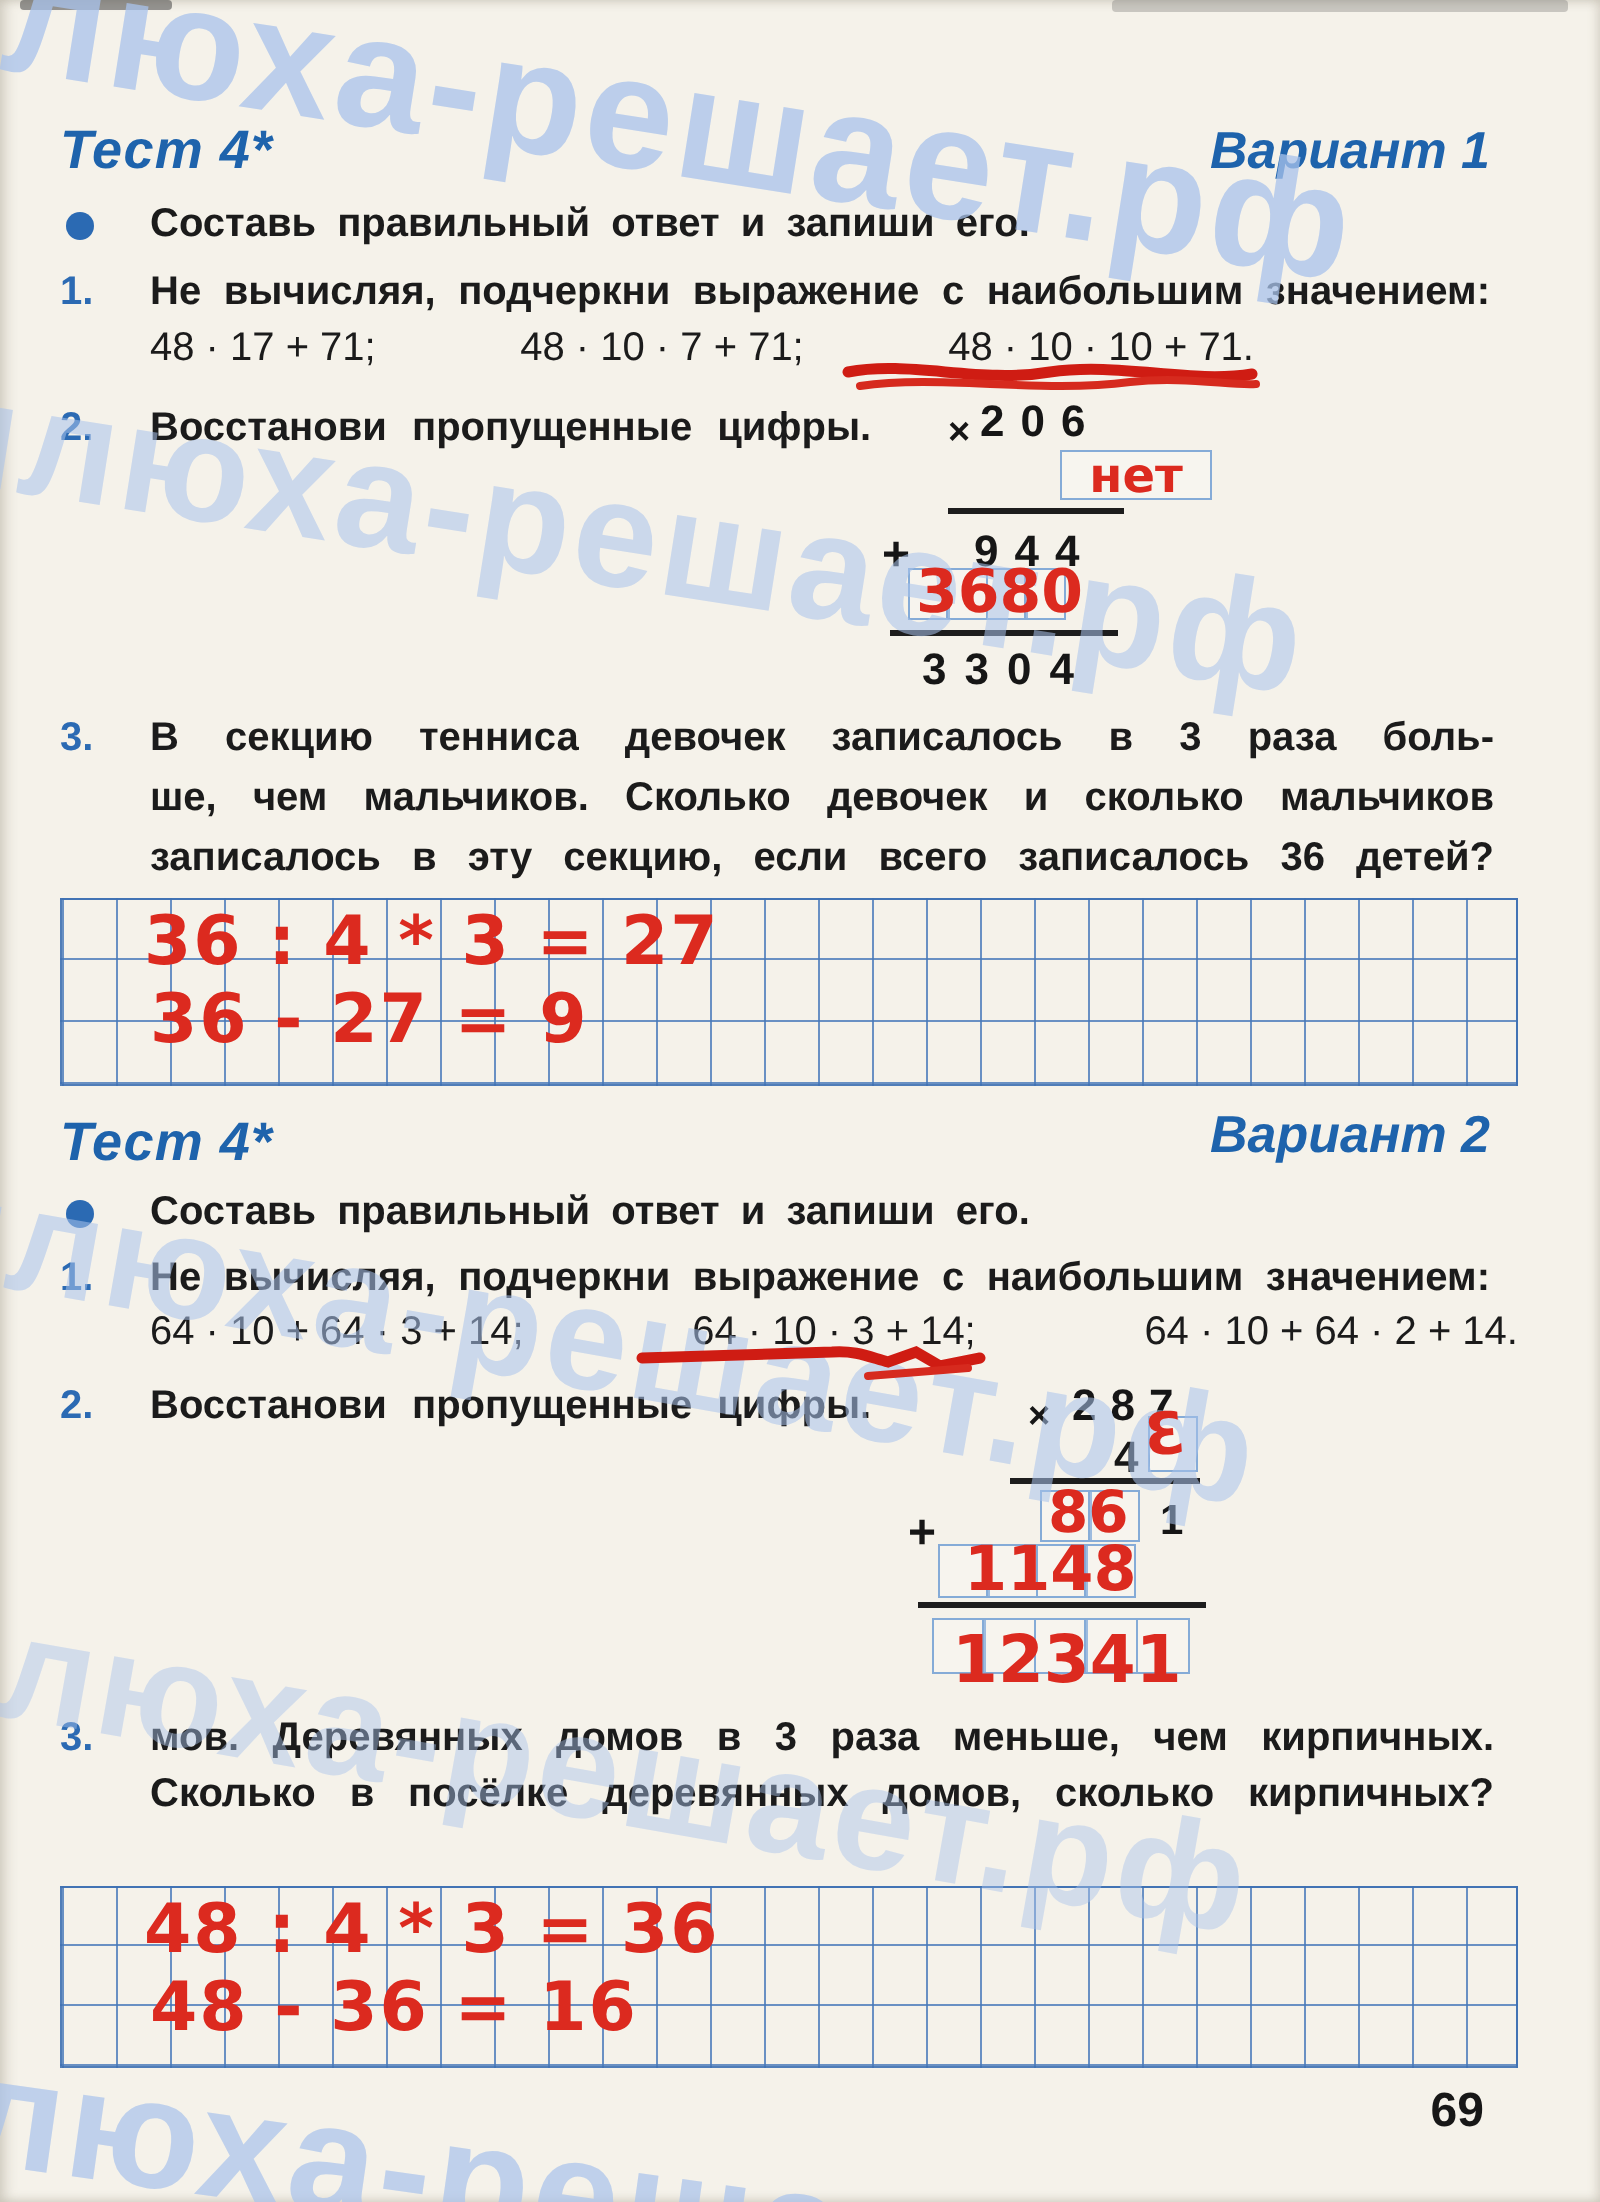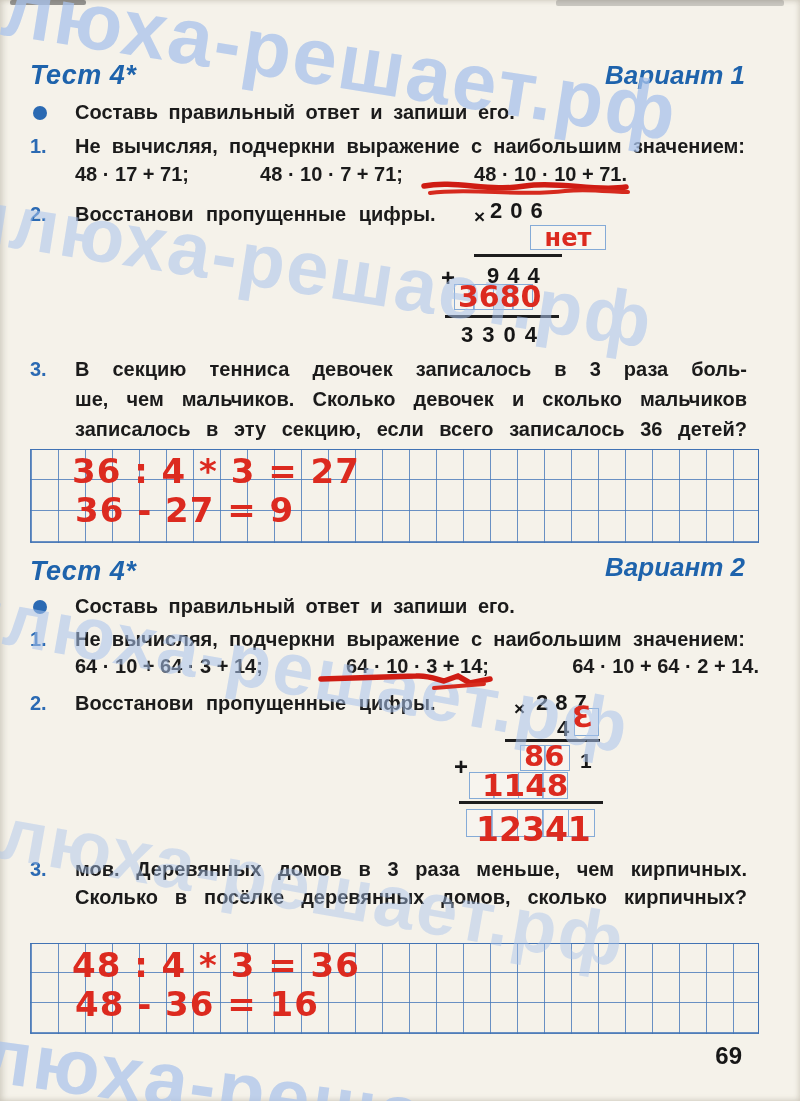--- a/index.html
+++ b/index.html
@@ -25,21 +25,21 @@
   .edge-mark{position:absolute;background:rgba(70,70,70,.55);border-radius:2px;z-index:1;}
   
   .title{font-size:27px;font-weight:bold;font-style:italic;color:#1e63ac;letter-spacing:.5px;z-index:2;}
   .variant{font-size:26px;font-weight:bold;font-style:italic;color:#1e63ac;text-align:right;z-index:2;}
   
   .body-text{font-size:20px;font-weight:700;color:#1b1b1b;z-index:2;}
   .bullet{width:14px;height:14px;border-radius:50%;background:#2b6ab3;z-index:2;}
   .tasknum{font-size:20px;font-weight:bold;color:#2b6ab3;z-index:2;}
   .jl{text-align:justify;text-align-last:justify;}
   .intro{word-spacing:5px;}
-  .exprs{display:flex;justify-content:space-between;font-size:20px;font-weight:700;color:#1b1b1b;z-index:2;}
+  .exprs{display:flex;justify-content:space-between;font-size:20px;font-weight:400;color:#1b1b1b;z-index:2;}
   
   .red{font-family:"DejaVu Sans","Liberation Sans",sans-serif;font-weight:700;color:#dc2a1f;z-index:7;}
   .uline{z-index:7;}
   
   .mul-print{font-size:22px;font-weight:700;color:#161616;z-index:2;white-space:nowrap;}
   .mulsign{font-size:19px;font-weight:700;color:#161616;z-index:2;}
   .hline{background:#1d1d1d;height:2.5px;z-index:2;}
   .ansbox{border:1.6px solid #85abd7;box-sizing:border-box;z-index:3;display:flex;align-items:center;justify-content:center;background:rgba(255,255,255,.25);}
   .cells{display:flex;z-index:3;}
   .cells .c{border:1.4px solid #85abd7;box-sizing:border-box;margin-left:-1.4px;background:rgba(255,255,255,.2);}

